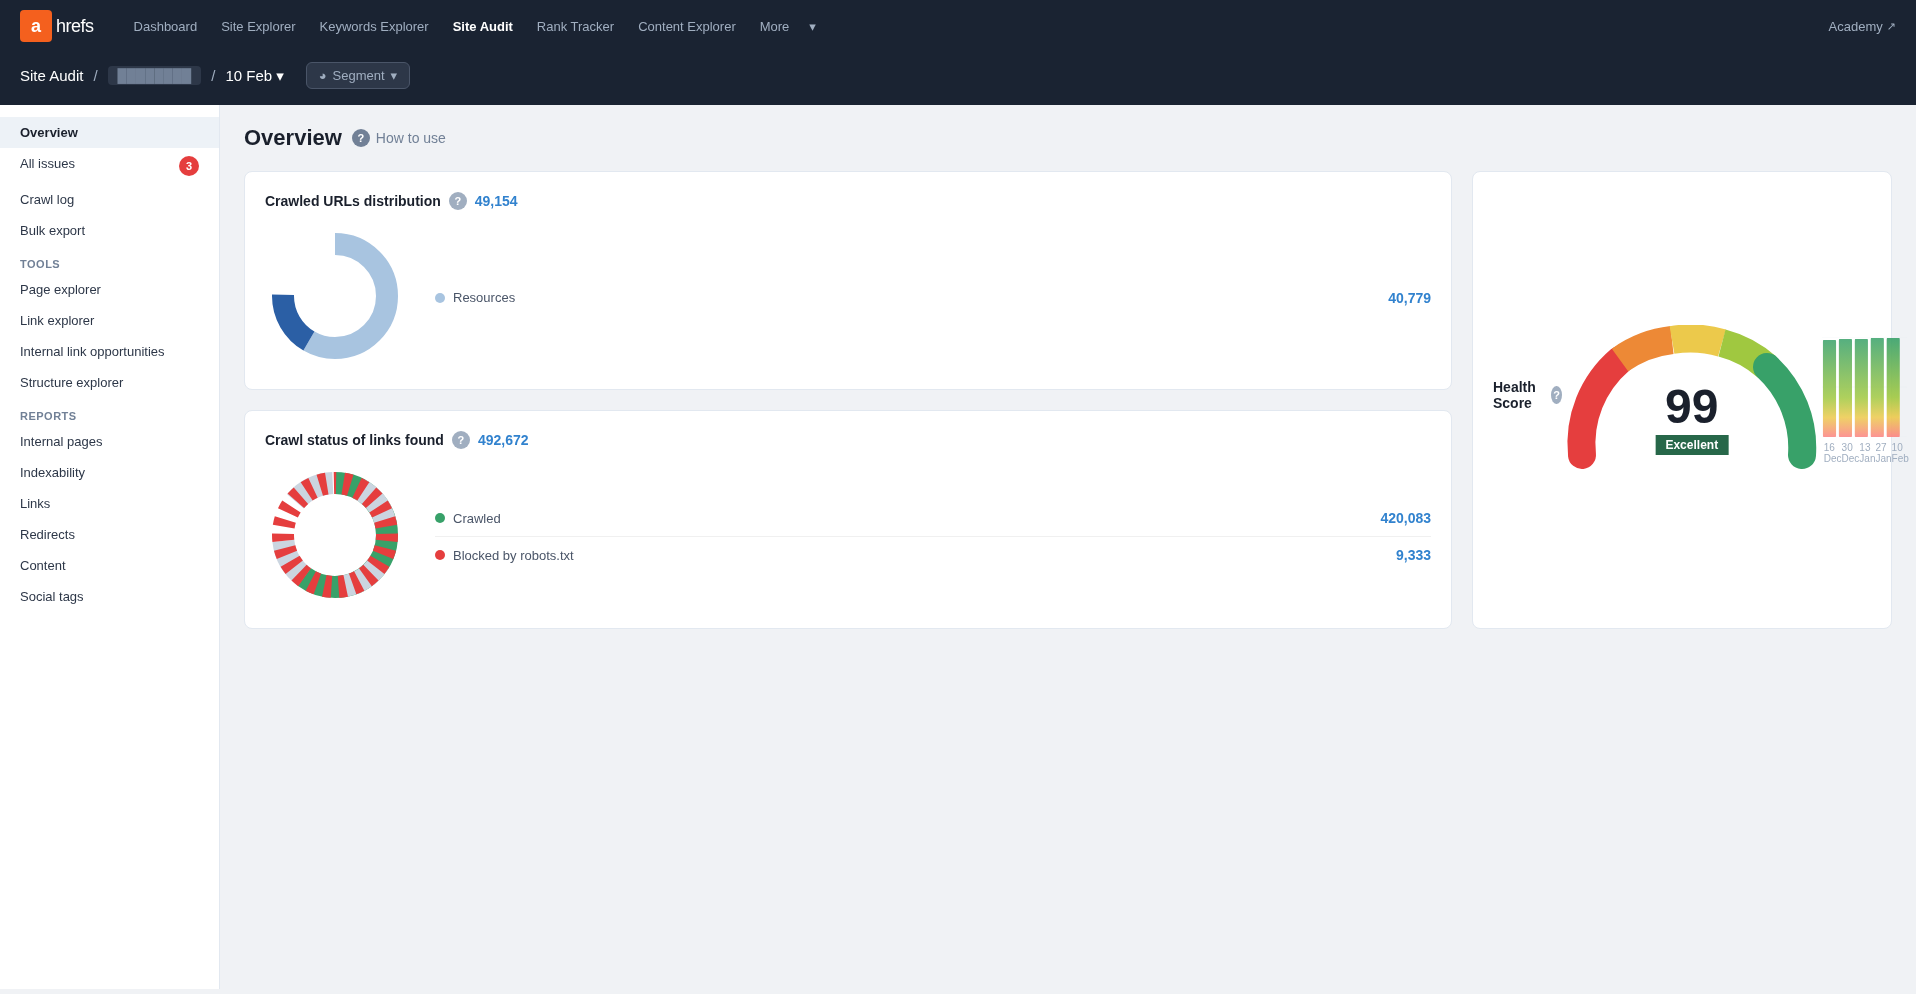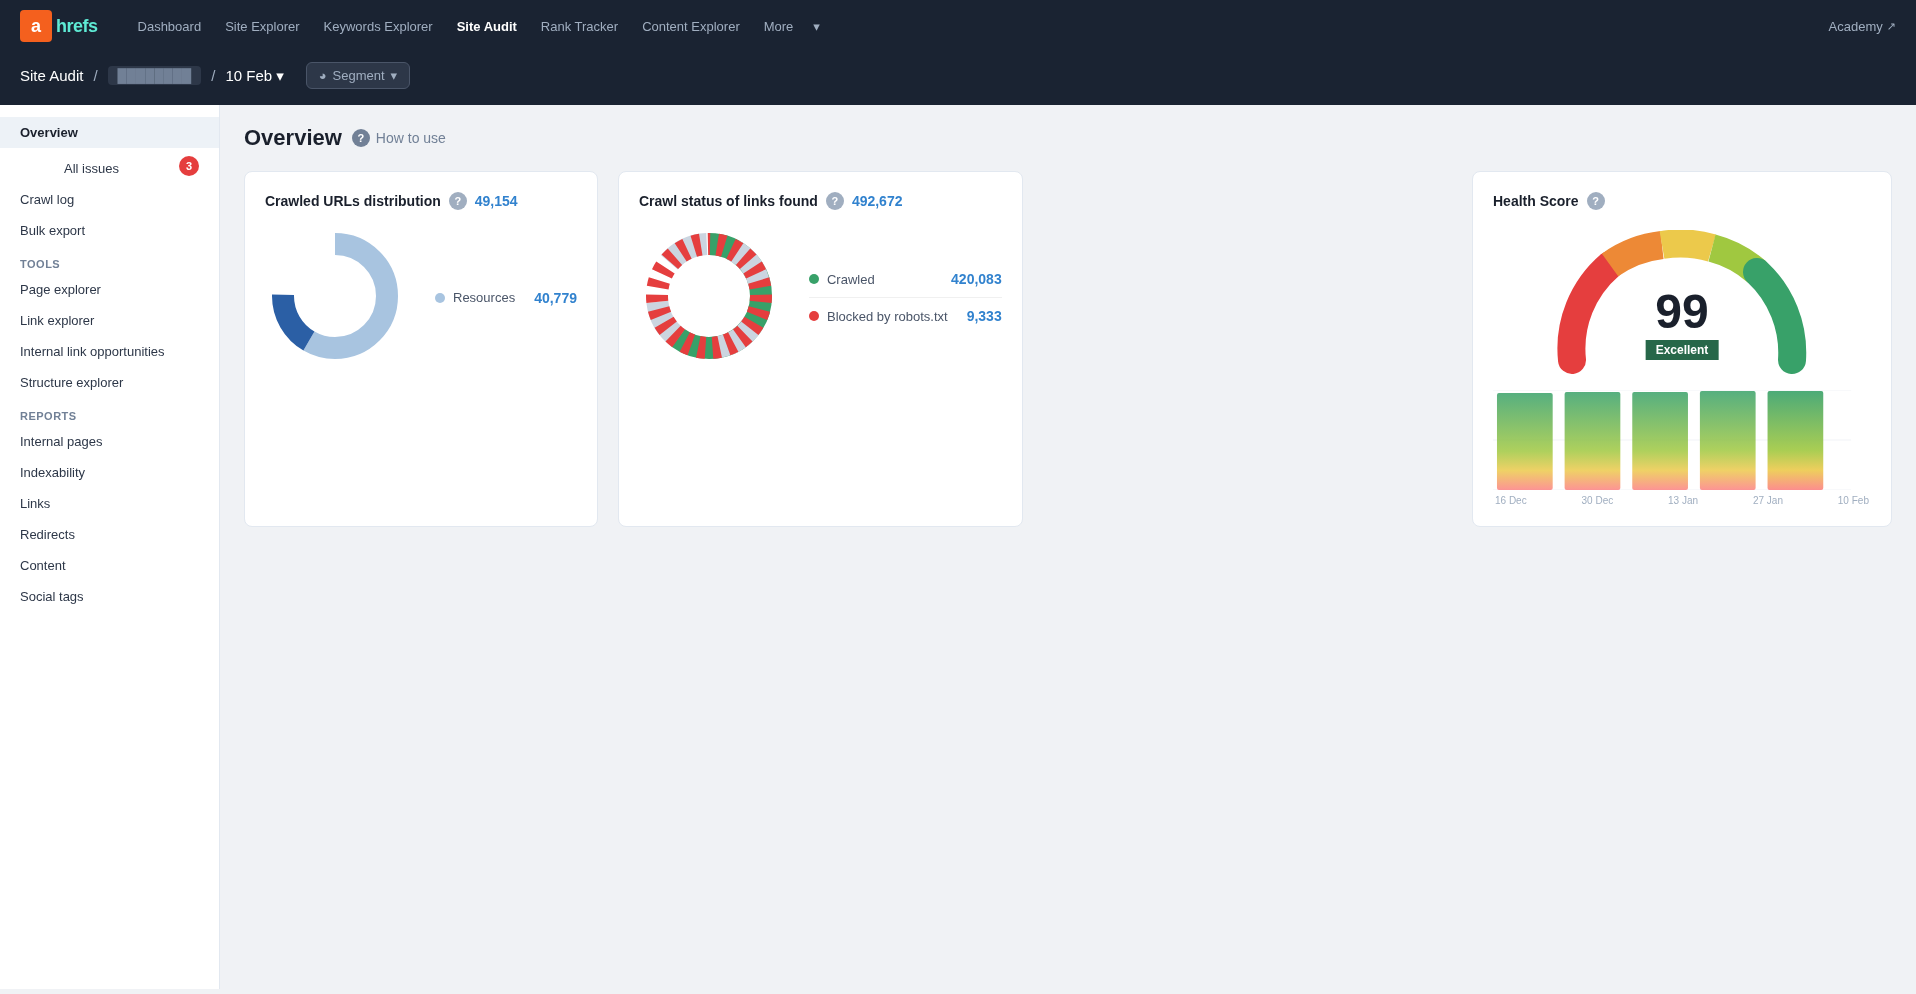--- a/index.html
+++ b/index.html
@@ -25,22 +25,22 @@
       font-weight: 900;
       font-size: 18px;
       width: 32px;
       height: 32px;
       display: flex;
       align-items: center;
       justify-content: center;
       border-radius: 4px;
     }
     .logo-text {
-      color: #5eead4;
-      font-weight: 700;
+      color: #ffffff;
+      font-weight: 400;
       font-size: 18px;
       margin-left: 4px;
       letter-spacing: -0.5px;
     }
     .nav-item {
       color: #a0aec0;
       font-size: 13px;
       cursor: pointer;
       white-space: nowrap;
       padding: 4px 0;
@@ -115,23 +115,22 @@
       font-size: 13px;
       color: #2d3748;
     }
     .sidebar-item.active {
       background: #edf2f7;
       font-weight: 600;
       color: #1a202c;
     }
     .sidebar-item-row {
       display: flex;
-      align-items: flex-end;
+      align-items: flex-start;
       justify-content: space-between;
-      margin-left: 44px;
     }
     .badge-red {
       background: #e53e3e;
       color: white;
       border-radius: 50%;
       width: 20px;
       height: 20px;
       display: flex;
       align-items: center;
       justify-content: center;
@@ -185,21 +184,21 @@
       font-size: 11px;
       font-weight: 700;
     }
 
     
     .cards-grid {
       display: grid;
       grid-template-columns: 1fr 420px;
       gap: 20px;
     }
-    .left-column { display: flex; gap: 20px; }
+    .left-column { display: flex; flex-direction: column; gap: 20px; }
 
     .card {
       background: white;
       border-radius: 8px;
       border: 1px solid #e2e8f0;
       padding: 20px;
     }
 
     .card-title-row {
       display: flex;
@@ -249,21 +248,21 @@
     
     .donut-svg { width: 140px; height: 140px; }
 
     
     .health-card {
       background: white;
       border-radius: 8px;
       border: 1px solid #e2e8f0;
       padding: 20px;
       display: flex;
-      flex-direction: column;
+      flex-direction: row;
       align-items: center;
     }
     .health-title-row {
       width: 100%;
       display: flex;
       align-items: center;
       gap: 8px;
       margin-bottom: 10px;
     }
     .health-title {

